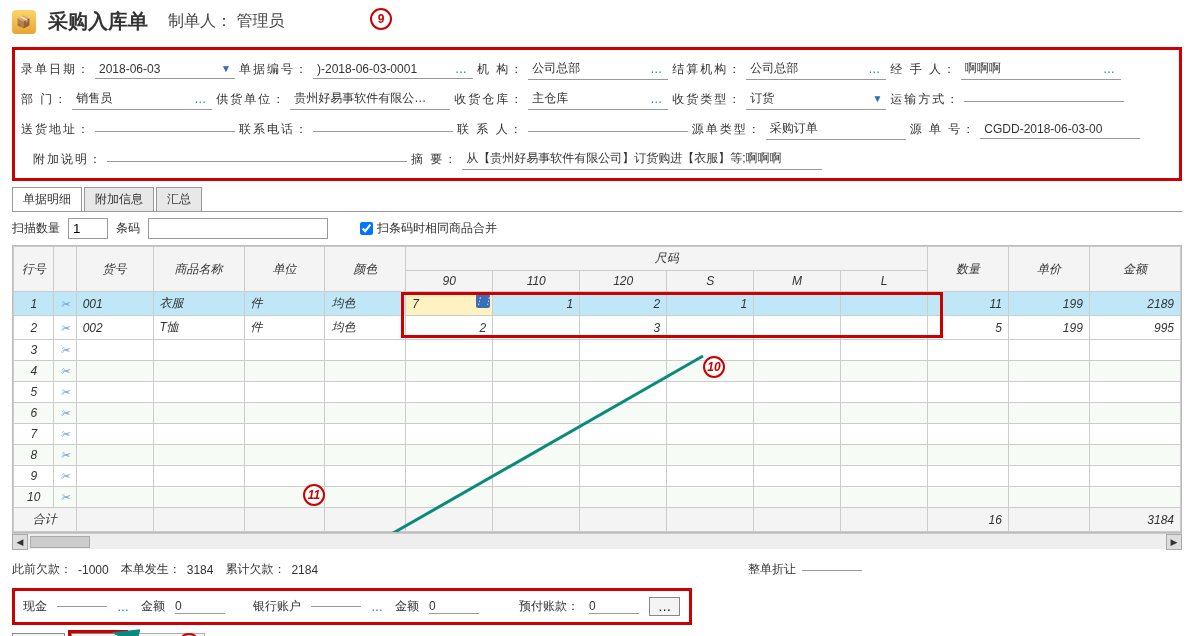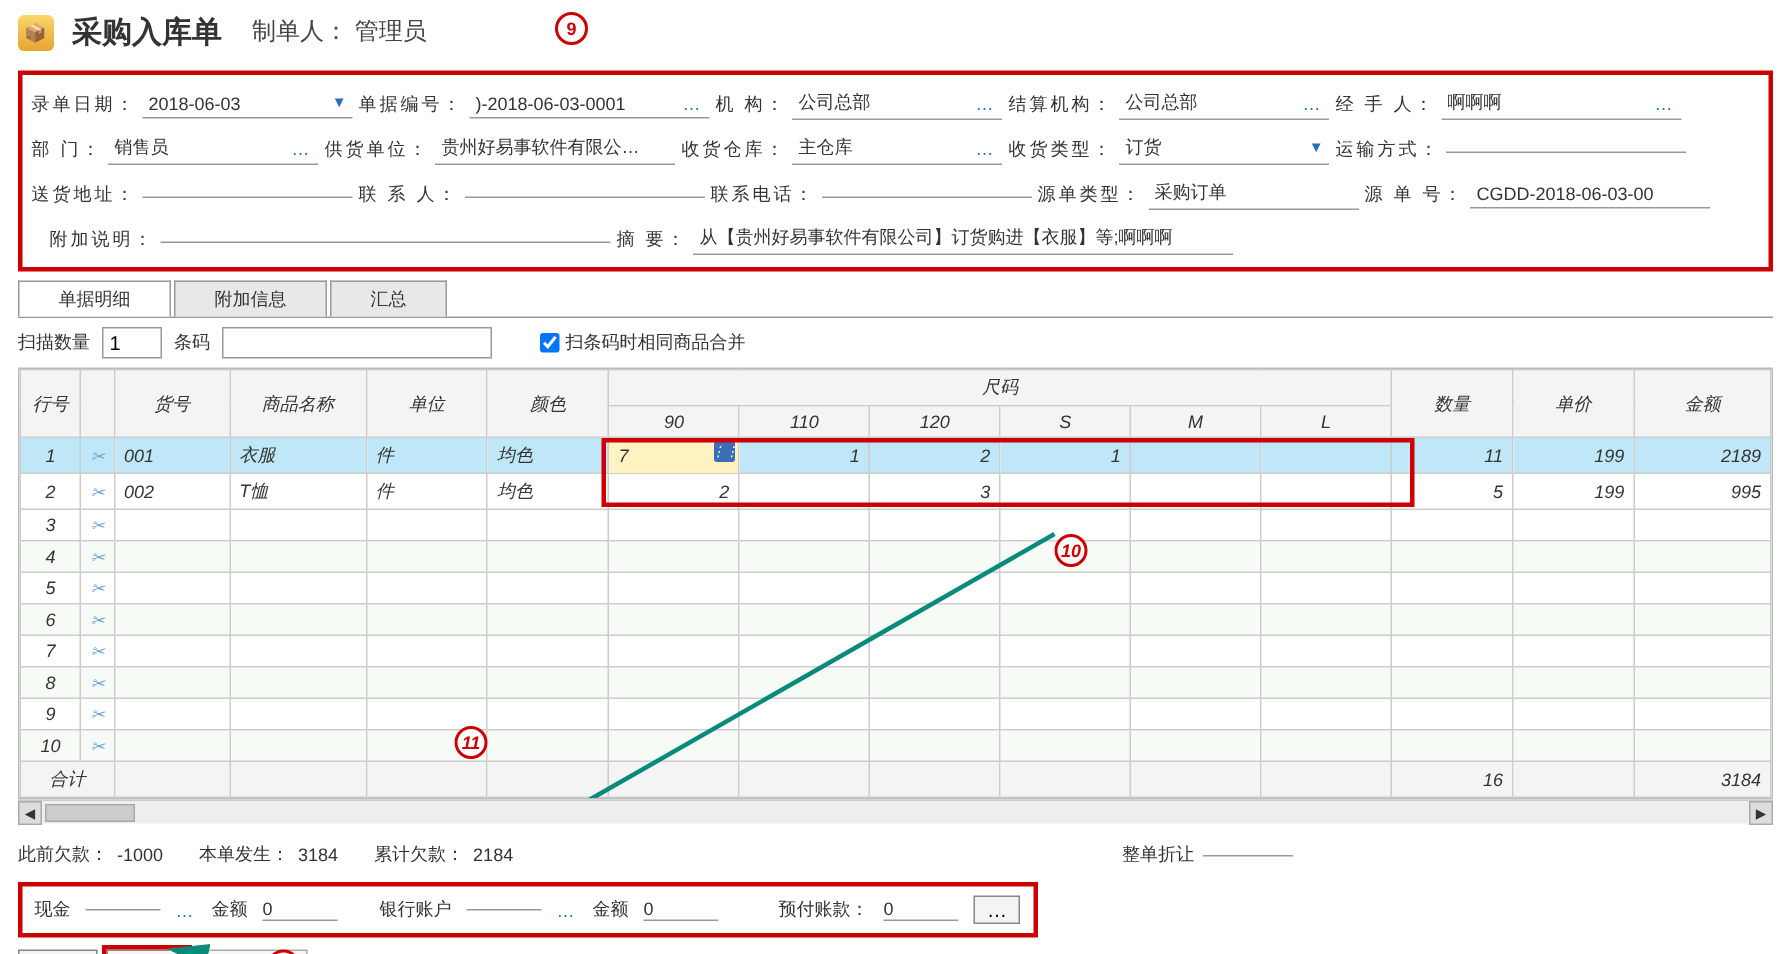--- a/index.html
+++ b/index.html
@@ -16,21 +16,21 @@
 .lbl { white-space: nowrap; letter-spacing: 2px; }
 .val { border-bottom: 1px solid #999; padding: 2px 4px; min-width: 100px; display: inline-flex; align-items: center; justify-content: space-between; gap: 4px; }
 .val.wide { min-width: 140px; }
 .val.wider { min-width: 160px; }
 .dd { color: #2a6ebb; font-size: 10px; }
 .dots { color: #2a6ebb; letter-spacing: 2px; }
 
 .annot { position: absolute; width: 22px; height: 22px; border: 2px solid #c00; border-radius: 50%; display:flex; align-items:center; justify-content:center; color:#c00; font-weight:bold; background:#fff; font-size: 12px; z-index: 10; }
 
 .tabs { display: flex; margin: 6px 12px 0; border-bottom: 1px solid #999; }
-.tab { padding: 3px 26px; border: 1px solid #999; border-bottom: none; background: #e8e8e8; margin-right: 2px; font-size: 12px; }
+.tab { padding: 3px 10px; border: 1px solid #999; border-bottom: none; background: #e8e8e8; margin-right: 2px; font-size: 12px; }
 .tab.active { background: #fff; }
 
 .scanbar { display: flex; align-items: center; gap: 8px; padding: 6px 12px; }
 .scanbar input[type=text] { border: 1px solid #999; padding: 2px 4px; }
 .scanbar input.small { width: 40px; }
 .scanbar input.barcode { width: 180px; }
 
 .grid-wrap { margin: 0 12px; border: 1px solid #bbb; position: relative; overflow: hidden; font-style: italic; }
 table.grid { border-collapse: collapse; width: 100%; table-layout: fixed; }
 .grid th, .grid td { border: 1px solid #ccc; padding: 3px 6px; text-align: center; height: 20px; font-size: 12px; overflow: hidden; }
@@ -42,21 +42,21 @@
 .row-total { background: #f4f4f4; }
 .icon-scissor { color: #6aa0d8; font-size: 11px; }
 
 .cell-active { background: #fff2c2; position: relative; text-align: left !important; padding-right: 20px !important; }
 .cell-active .calc { position: absolute; right: 2px; top: 2px; width: 14px; height: 14px; background: #3a6fb7; color: #fff; font-size: 9px; display:flex; align-items:center; justify-content:center; border-radius:2px; }
 
 .size-overlay { position: absolute; border: 3px solid #c00; pointer-events: none; }
 
 .arrow-svg { position: absolute; pointer-events: none; z-index: 5; }
 
-.summary { display: flex; align-items: center; gap: 24px; padding: 8px 12px; }
+.summary { display: flex; align-items: center; gap: 12px; padding: 8px 12px; }
 .summary .seg { display:flex; align-items:center; gap:6px; }
 .summary .uline { border-bottom: 1px solid #999; min-width: 60px; display:inline-block; padding-bottom:1px; }
 
 .payrow { border: 3px solid #c00; margin: 2px 12px; padding: 6px 8px; display: flex; align-items: center; gap: 10px; position: relative; width: 680px; }
 .payrow .uline { border-bottom:1px solid #999; min-width:50px; display:inline-block; }
 .payrow .btn-dots { border:1px solid #888; padding:1px 8px; background:#f4f4f4; }
 
 .btns { display:flex; align-items:center; gap:6px; padding: 6px 12px; position:relative; }
 .btn { border:1px solid #888; padding:3px 12px; background:#f4f4f4; font-size:12px; }
 .btn-hl { outline: 3px solid #c00; }
@@ -152,26 +152,26 @@
         <span class="val wider"></span>
         </div>
     </div>
 
     <div class="form-row">
       <div class="fld">
           <span class="lbl">送货地址：</span>
         <span class="val wide"></span>
         </div>
       <div class="fld">
+          <span class="lbl">联系电话：</span>
+        <span class="val wide"></span>
+        </div>
+      <div class="fld">
           <span class="lbl">联 系 人：</span>
         <span class="val wider"></span>
-        </div>
-      <div class="fld">
-          <span class="lbl">联系电话：</span>
-        <span class="val wide"></span>
         </div>
       <div class="fld">
           <span class="lbl">源单类型：</span>
         <span class="val wide">
             <span>采购订单</span>
           </span>
         </div>
       <div class="fld">
           <span class="lbl">源 单 号：</span>
         <span class="val wider">

